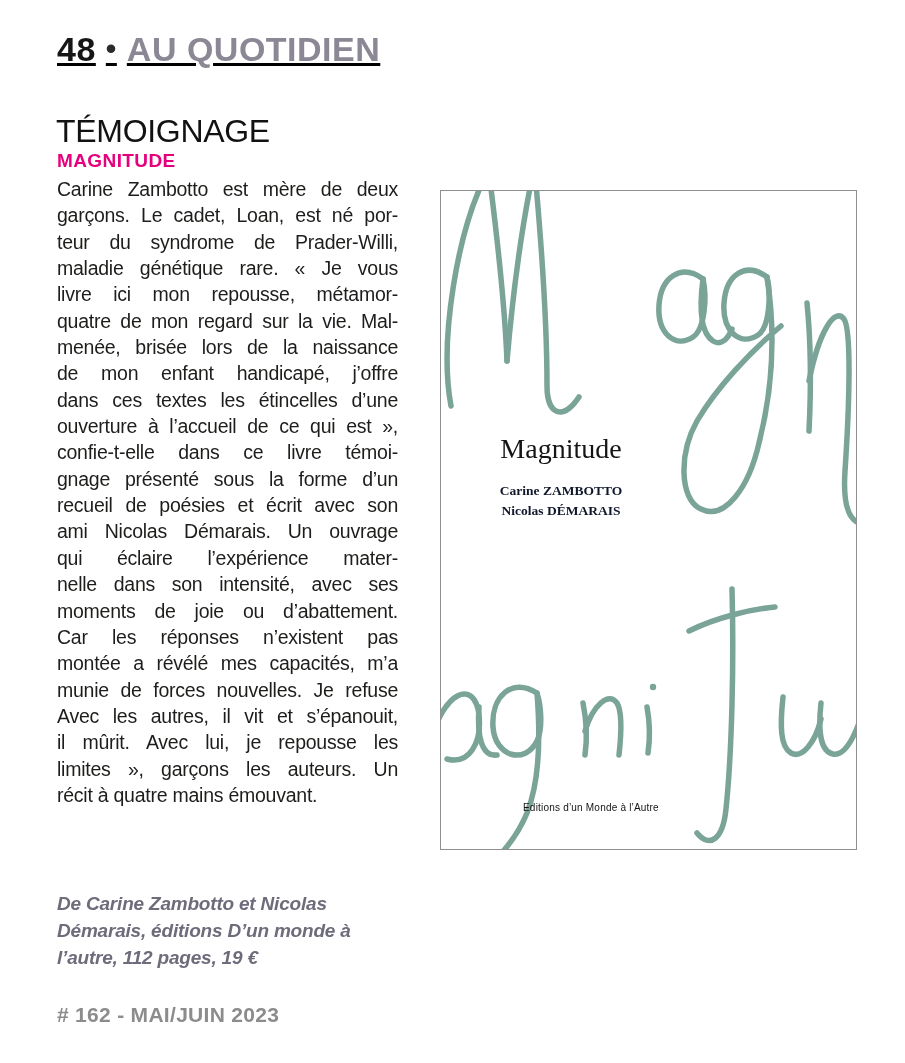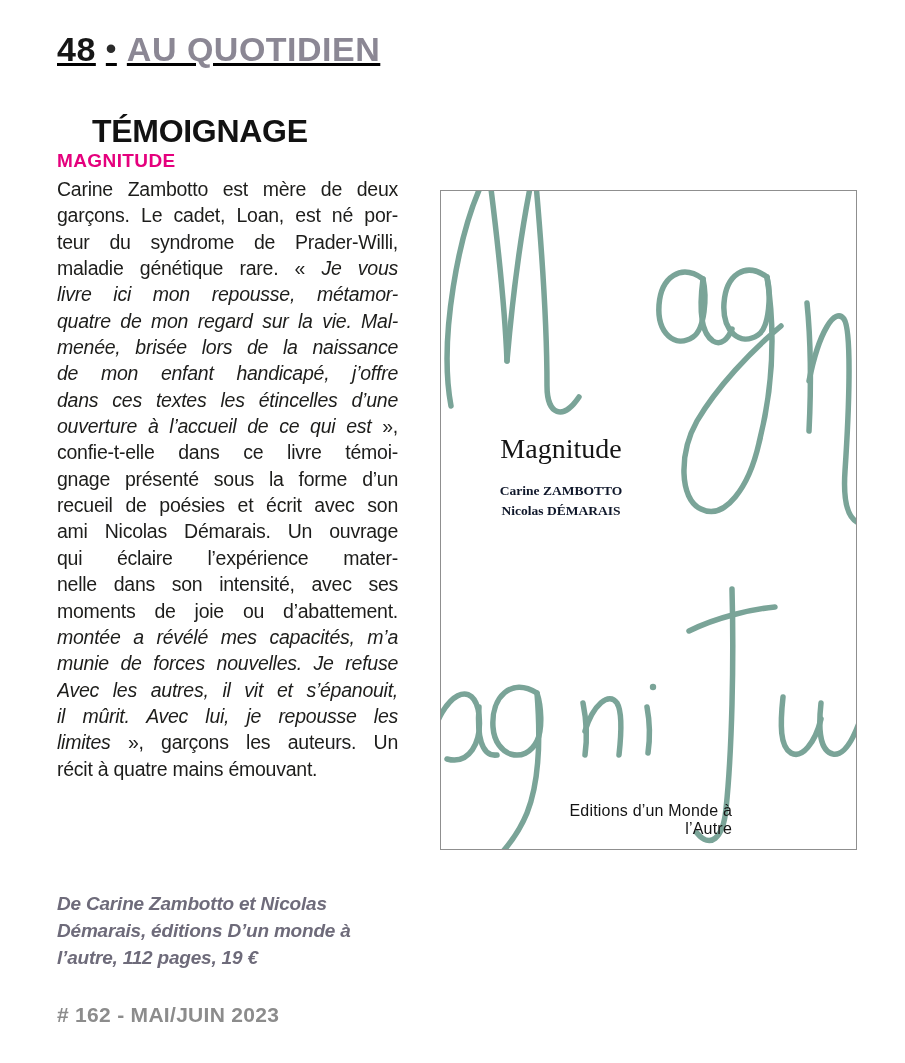--- a/index.html
+++ b/index.html
@@ -7,47 +7,47 @@
     width:905px;height:1063px;position:relative;background:#ffffff;
     font-family:"Liberation Sans",sans-serif;overflow:hidden;
   }
   
   .header{position:absolute;left:57px;top:30px;font-weight:800;font-size:34px;
     letter-spacing:.5px;white-space:nowrap;text-decoration:underline;}
   .header .pagenum{color:#161616;}
   .header .bullet{color:#2b2b2b;padding:0 10px;font-size:30px;vertical-align:2px;}
   .header .section{color:#8b8794;}
   
-  .kicker{position:absolute;left:56px;top:113px;font-size:32px;font-weight:700;
-    letter-spacing:-.3px;color:#121212;margin-left:36px;}
+  .kicker{position:absolute;left:56px;top:113px;font-size:32px;font-weight:400;
+    letter-spacing:-.3px;color:#121212;}
   .subtitle{position:absolute;left:57px;top:150px;font-size:19px;font-weight:800;
     letter-spacing:.4px;color:#e5007d;}
   
   .body-col{position:absolute;left:57px;top:176px;width:341px;overflow:hidden;
     font-size:19.5px;line-height:26.35px;color:#1d1d1b;letter-spacing:-.25px;}
   .bline{white-space:nowrap;text-align:justify;text-align-last:justify;}
   .bline:last-child{text-align-last:left;}
-  .bline .it{font-style:italic;}
+  .bline .it{}
   
   .credit{position:absolute;left:57px;top:890px;font-size:19px;line-height:27px;
     font-style:italic;font-weight:600;color:#6e6b7a;letter-spacing:-.2px;}
   
   .footer{position:absolute;left:57px;top:1003px;font-size:21px;font-weight:700;
     color:#8c8c8c;letter-spacing:.3px;}
   
   .cover{position:absolute;left:440px;top:190px;width:415px;height:658px;
     background:#ffffff;border:1px solid #8f8f8f;overflow:hidden;box-sizing:content-box;}
   .cover svg{position:absolute;left:0;top:0;}
   .cover-title{position:absolute;left:0;top:242px;width:240px;text-align:center;
     font-family:"Liberation Serif",serif;font-size:28px;font-weight:500;color:#151515;}
   .cover-authors{position:absolute;left:0;top:290px;width:240px;text-align:center;
     font-family:"Liberation Serif",serif;font-size:13.5px;font-weight:600;
     line-height:20px;color:#0f172a;}
-  .cover-publisher{position:absolute;left:91px;top:611px;width:200px;text-align:right;
-    font-size:16px;font-weight:500;letter-spacing:.2px;color:#141414;}
+  .cover-publisher{position:absolute;left:82px;top:611px;width:200px;text-align:left;
+    font-size:10px;font-weight:500;letter-spacing:.2px;color:#141414;}
 </style>
 </head>
 <body>
 
 <div class="header">
   <span class="pagenum">48</span><span class="bullet">•</span><span class="section">AU QUOTIDIEN</span>
 </div>
 
 <div class="kicker">TÉMOIGNAGE</div>
 <div class="subtitle">MAGNITUDE</div>
@@ -63,20 +63,21 @@
     <div class="bline"><span class="it">de mon enfant handicapé, j’offre</span></div>
     <div class="bline"><span class="it">dans ces textes les étincelles d’une</span></div>
     <div class="bline"><span class="it">ouverture à l’accueil de ce qui est</span><span> »,</span></div>
     <div class="bline"><span>confie-t-elle dans ce livre témoi-</span></div>
     <div class="bline"><span>gnage présenté sous la forme d’un</span></div>
     <div class="bline"><span>recueil de poésies et écrit avec son</span></div>
     <div class="bline"><span>ami Nicolas Démarais. Un ouvrage</span></div>
     <div class="bline"><span>qui éclaire l’expérience mater-</span></div>
     <div class="bline"><span>nelle dans son intensité, avec ses</span></div>
     <div class="bline"><span>moments de joie ou d’abattement.</span></div>
+    <div class="bline"><span>Car les réponses n’existent pas</span></div>
     <div class="bline"><span class="it">montée a révélé mes capacités, m’a</span></div>
     <div class="bline"><span class="it">munie de forces nouvelles. Je refuse</span></div>
     <div class="bline"><span class="it">Avec les autres, il vit et s’épanouit,</span></div>
     <div class="bline"><span class="it">il mûrit. Avec lui, je repousse les</span></div>
     <div class="bline"><span class="it">limites</span><span> », garçons les auteurs. Un</span></div>
     <div class="bline"><span>récit à quatre mains émouvant.</span></div>
   </div>
 
 <div class="credit">
     <div>De Carine Zambotto et Nicolas</div>

